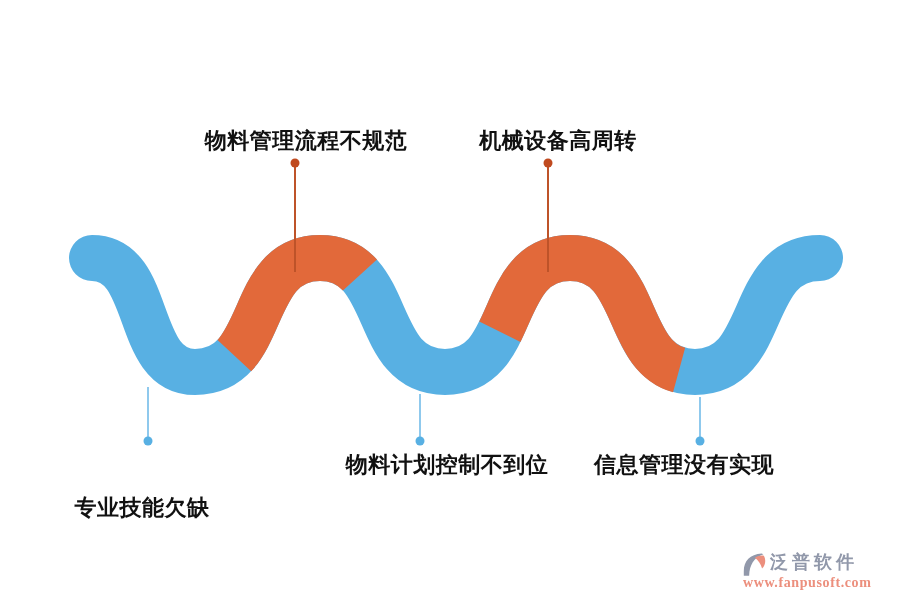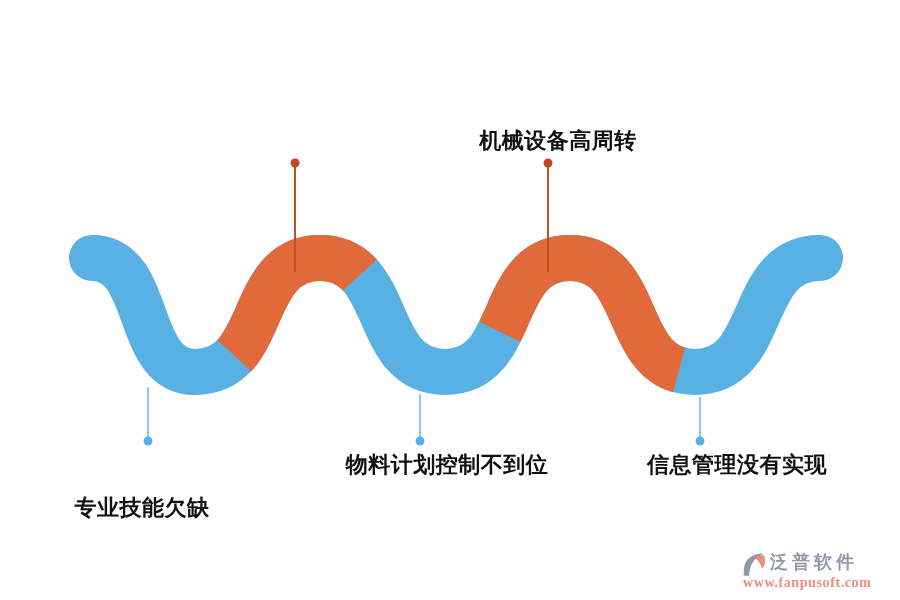--- a/index.html
+++ b/index.html
@@ -98,24 +98,25 @@
     <line x1="295" y1="163" x2="295" y2="272" stroke-width="2" stroke="#BE5329"></line>
     <line x1="548" y1="163" x2="548" y2="272" stroke-width="2" stroke="#BE5329"></line>
 
     <circle cx="295" cy="163" r="4.5" fill="#C04A1F"></circle>
     <circle cx="548" cy="163" r="4.5" fill="#C04A1F"></circle>
     <circle cx="148" cy="441" r="4.5" fill="#58B0E3"></circle>
     <circle cx="420" cy="441" r="4.5" fill="#58B0E3"></circle>
     <circle cx="700" cy="441" r="4.5" fill="#58B0E3"></circle>
   </svg>
 
+  <div class="node-label" style="left:306px; top:126px;">物料管理流程不规范</div>
   <div class="node-label" style="left:558px; top:126px;">机械设备高周转</div>
   <div class="node-label" style="left:142px; top:450px;margin-top:43px;">专业技能欠缺</div>
   <div class="node-label" style="left:447px; top:450px;text-align:center;">物料计划控制不到位</div>
-  <div class="node-label" style="left:737px; top:450px;">信息管理没有实现</div>
+  <div class="node-label" style="left:684px; top:450px;">信息管理没有实现</div>
 
   <div class="brand">
     <svg class="brand-icon" width="25" height="24" viewBox="0 0 28 26">
       <path d="M 22,0 C 9,1 2,8 2,20 L 2,25 L 8,25 C 8.5,13 13,5 24,1 Z" fill="#9198AA"></path>
       <path d="M 24.5,2.5 C 27,7 26.5,13 22.5,17 C 21,11.5 18.5,8 14.5,4.8 C 17.5,2.8 21,2 24.5,2.5 Z" fill="#EC8F7D"></path>
     </svg>
     <div class="brand-name">泛普软件</div>
     <div class="brand-url">www.fanpusoft.com</div>
   </div>
 

